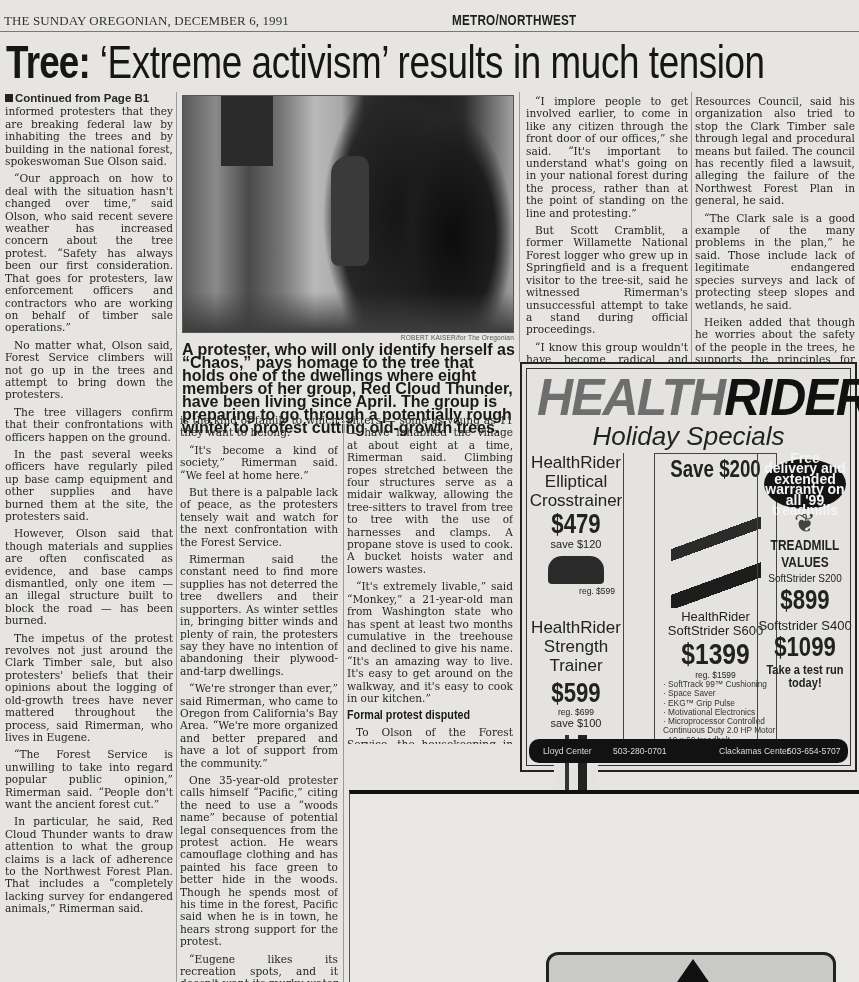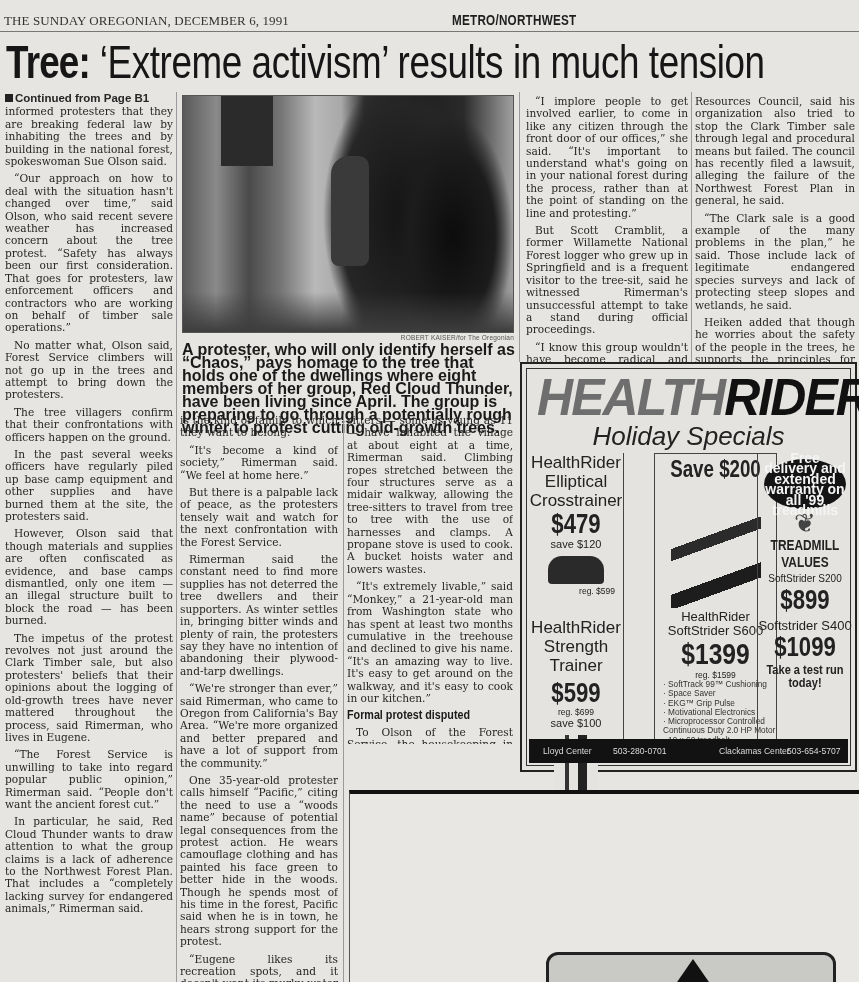--- a/index.html
+++ b/index.html
@@ -121,21 +121,21 @@
   .oval {
     margin: 6px auto 0 auto; width: 82px; height: 50px; background: #141414; color: #f4f4f4; border-radius: 50%;
     font-weight: bold; font-size: 14px; line-height: 10.5px; display: flex; align-items: center; justify-content: center; text-align: center;
   }
   .bow { font-size: 26px; line-height: 28px; color: #444; }
   .tv { font-weight: bold; font-size: 14px; line-height: 17px; transform: scaleX(0.85); display: block; }
   .test { font-weight: bold; font-size: 13px; line-height: 13px; transform: scaleX(0.85); display: block; margin-top: 2px; }
   .machine { margin: 2px auto; background: #2a2a2a; }
   .ad-footer {
     position: absolute; left: 2px; right: 2px; bottom: 2px; height: 24px; background: #121212; color: #dcdcdc;
-    font-family: "Liberation Sans", sans-serif; font-size: 8.6px; line-height: 24px;
+    font-family: "Liberation Sans", sans-serif; font-size: 8.6px; line-height: 24px; border-radius: 10px;
   }
   .ad-footer span { position: absolute; }
 
   
   .bottom-ad {
     position: absolute; left: 349px; top: 790px; width: 510px; height: 192px;
     border-top: 4px solid #111; border-left: 1px solid #555; background: #e8e7e3;
   }
   .sign {
     position: absolute; left: 196px; top: 158px; width: 290px; height: 40px;

